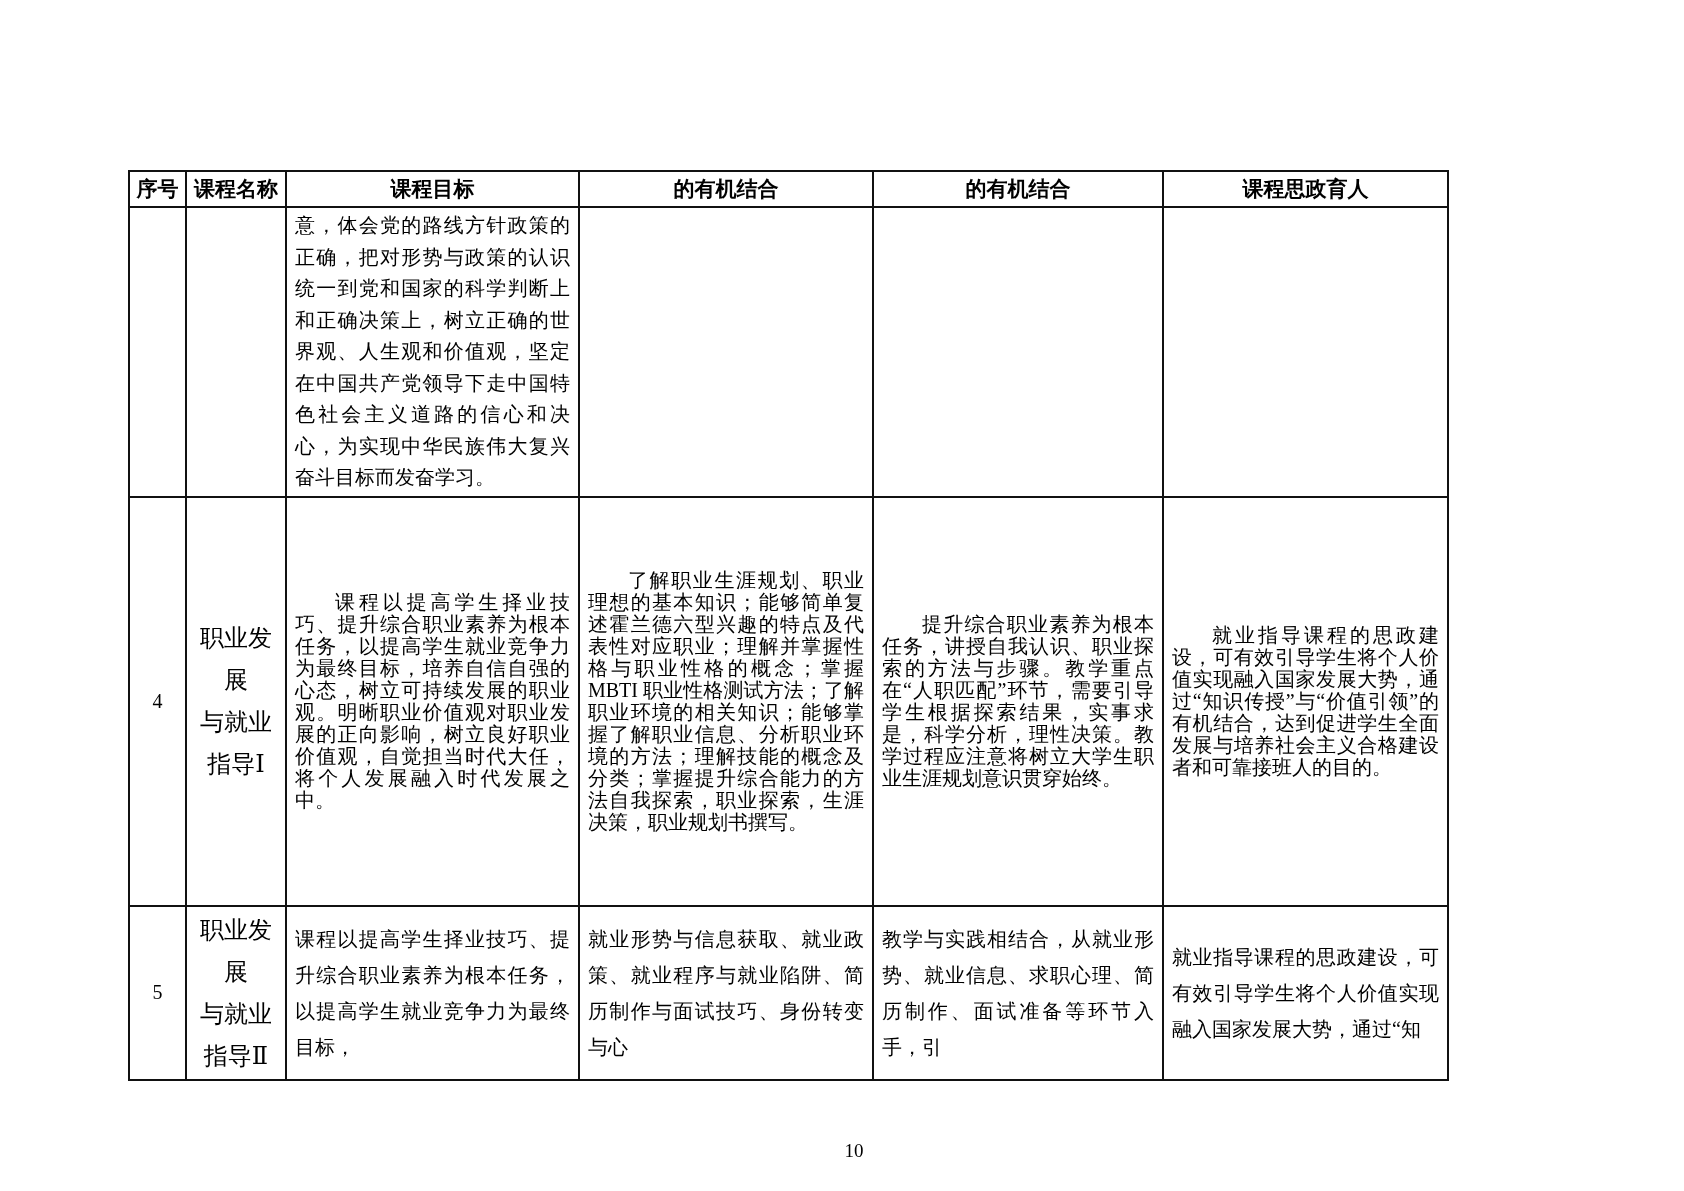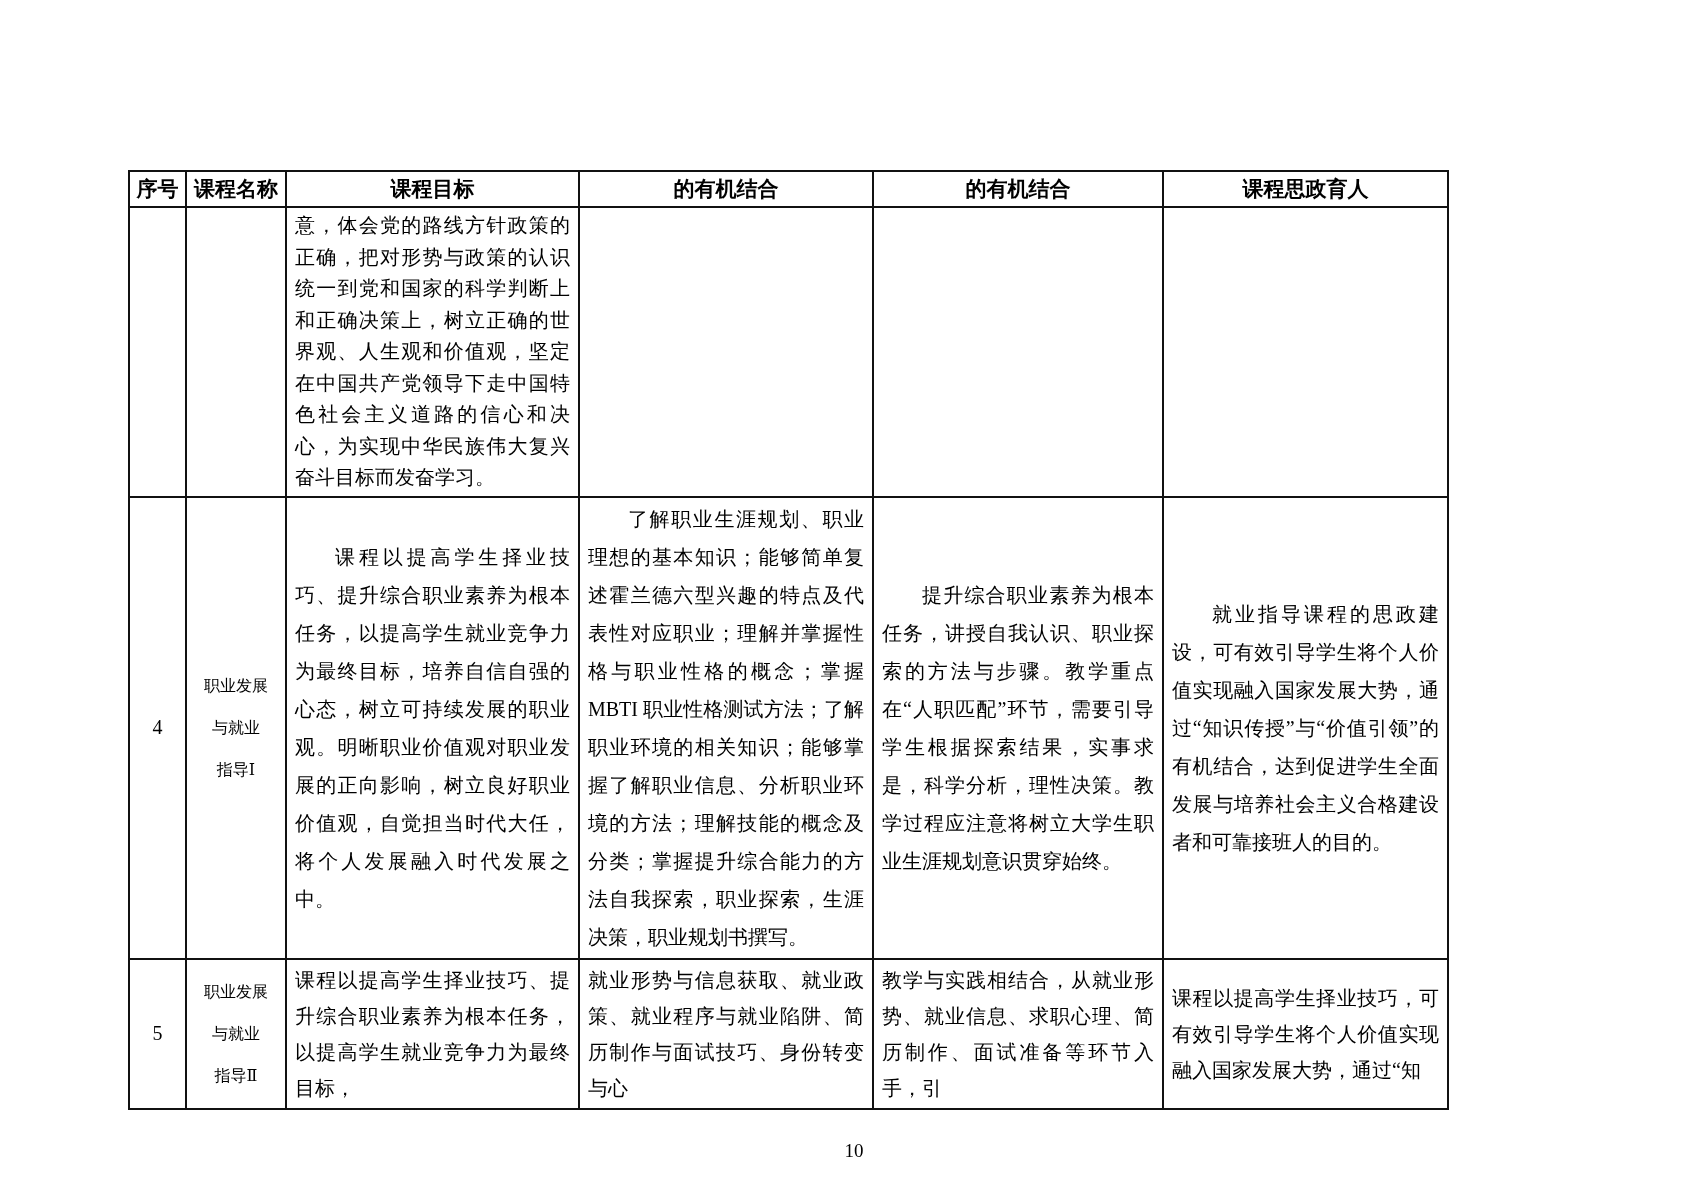--- a/index.html
+++ b/index.html
@@ -43,32 +43,32 @@
   }
   td { font-size: 20px; }
   .c-id {
     text-align: center;
     font-size: 20px;
   }
   .c-name {
     text-align: center;
     white-space: pre-line;
     line-height: 42px;
-    font-size: 16px;
+    font-size: 24px;
     padding: 2px 4px;
   }
   .c-text {
     text-align: justify;
     font-size: 20px;
   }
   tr.row-a  { height: 282px; }
   tr.row-4  { height: 409px; }
   tr.row-5  { height: 141px; }
   tr.row-a .c-text { line-height: 31.5px; vertical-align: top; margin-left: 32px; }
-  tr.row-4 .c-text { line-height: 38px; margin-top: 42px; }
+  tr.row-4 .c-text { line-height: 22px; margin-top: 42px; }
   tr.row-5 .c-text { line-height: 36px; vertical-align: middle; }
   .ind { text-indent: 2em; }
   .page-number {
     position: absolute;
     top: 1140px;
     left: 12px;
     width: 100%;
     text-align: center;
     font-size: 19px;
   }
@@ -117,20 +117,20 @@
         <td class="c-text ind">就业指导课程的思政建设，可有效引导学生将个人价值实现融入国家发展大势，通过“知识传授”与“价值引领”的有机结合，达到促进学生全面发展与培养社会主义合格建设者和可靠接班人的目的。</td>
       </tr>
       <tr class="row-5">
         <td class="c-id">5</td>
         <td class="c-name">职业发展
 与就业
 指导Ⅱ</td>
         <td class="c-text">课程以提高学生择业技巧、提升综合职业素养为根本任务，以提高学生就业竞争力为最终目标，</td>
         <td class="c-text">就业形势与信息获取、就业政策、就业程序与就业陷阱、简历制作与面试技巧、身份转变与心</td>
         <td class="c-text">教学与实践相结合，从就业形势、就业信息、求职心理、简历制作、面试准备等环节入手，引</td>
-        <td class="c-text">课程以提高学生择业技巧，可有效引导学生将个人价值实现融入国家发展大势，通过“知</td>
+        <td class="c-text">就业指导课程的思政建设，可有效引导学生将个人价值实现融入国家发展大势，通过“知</td>
       </tr>
     </tbody>
   </table>
 
   <div class="page-number">10</div>
 
 </div>
 
 </body></html>

